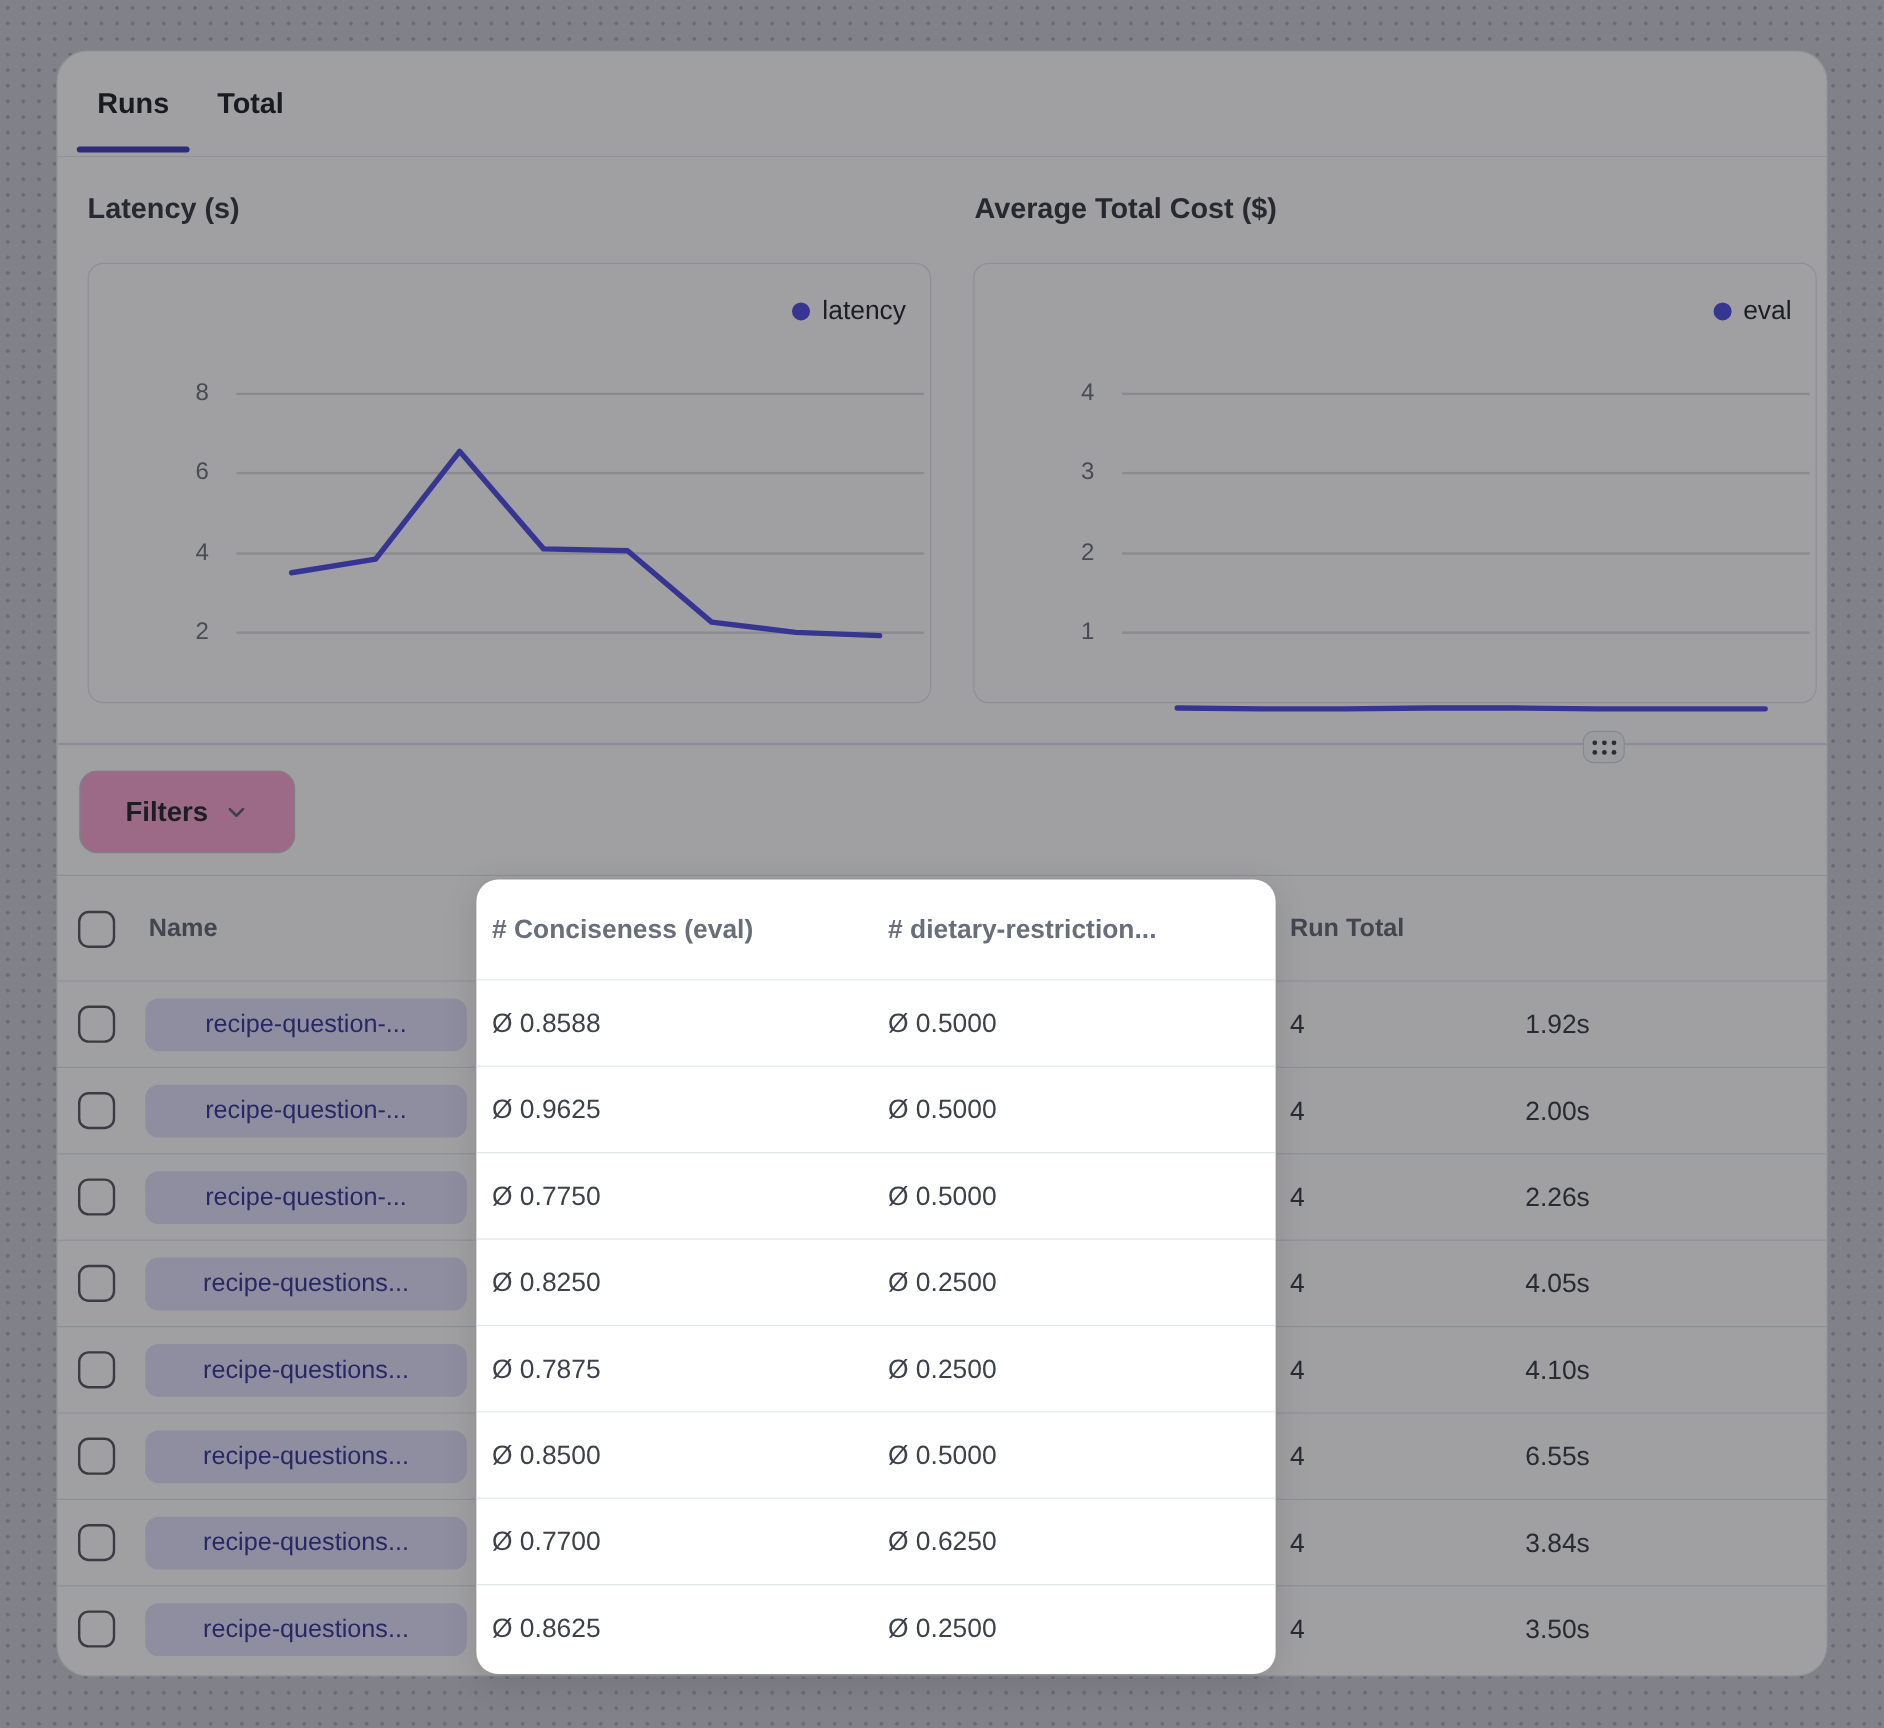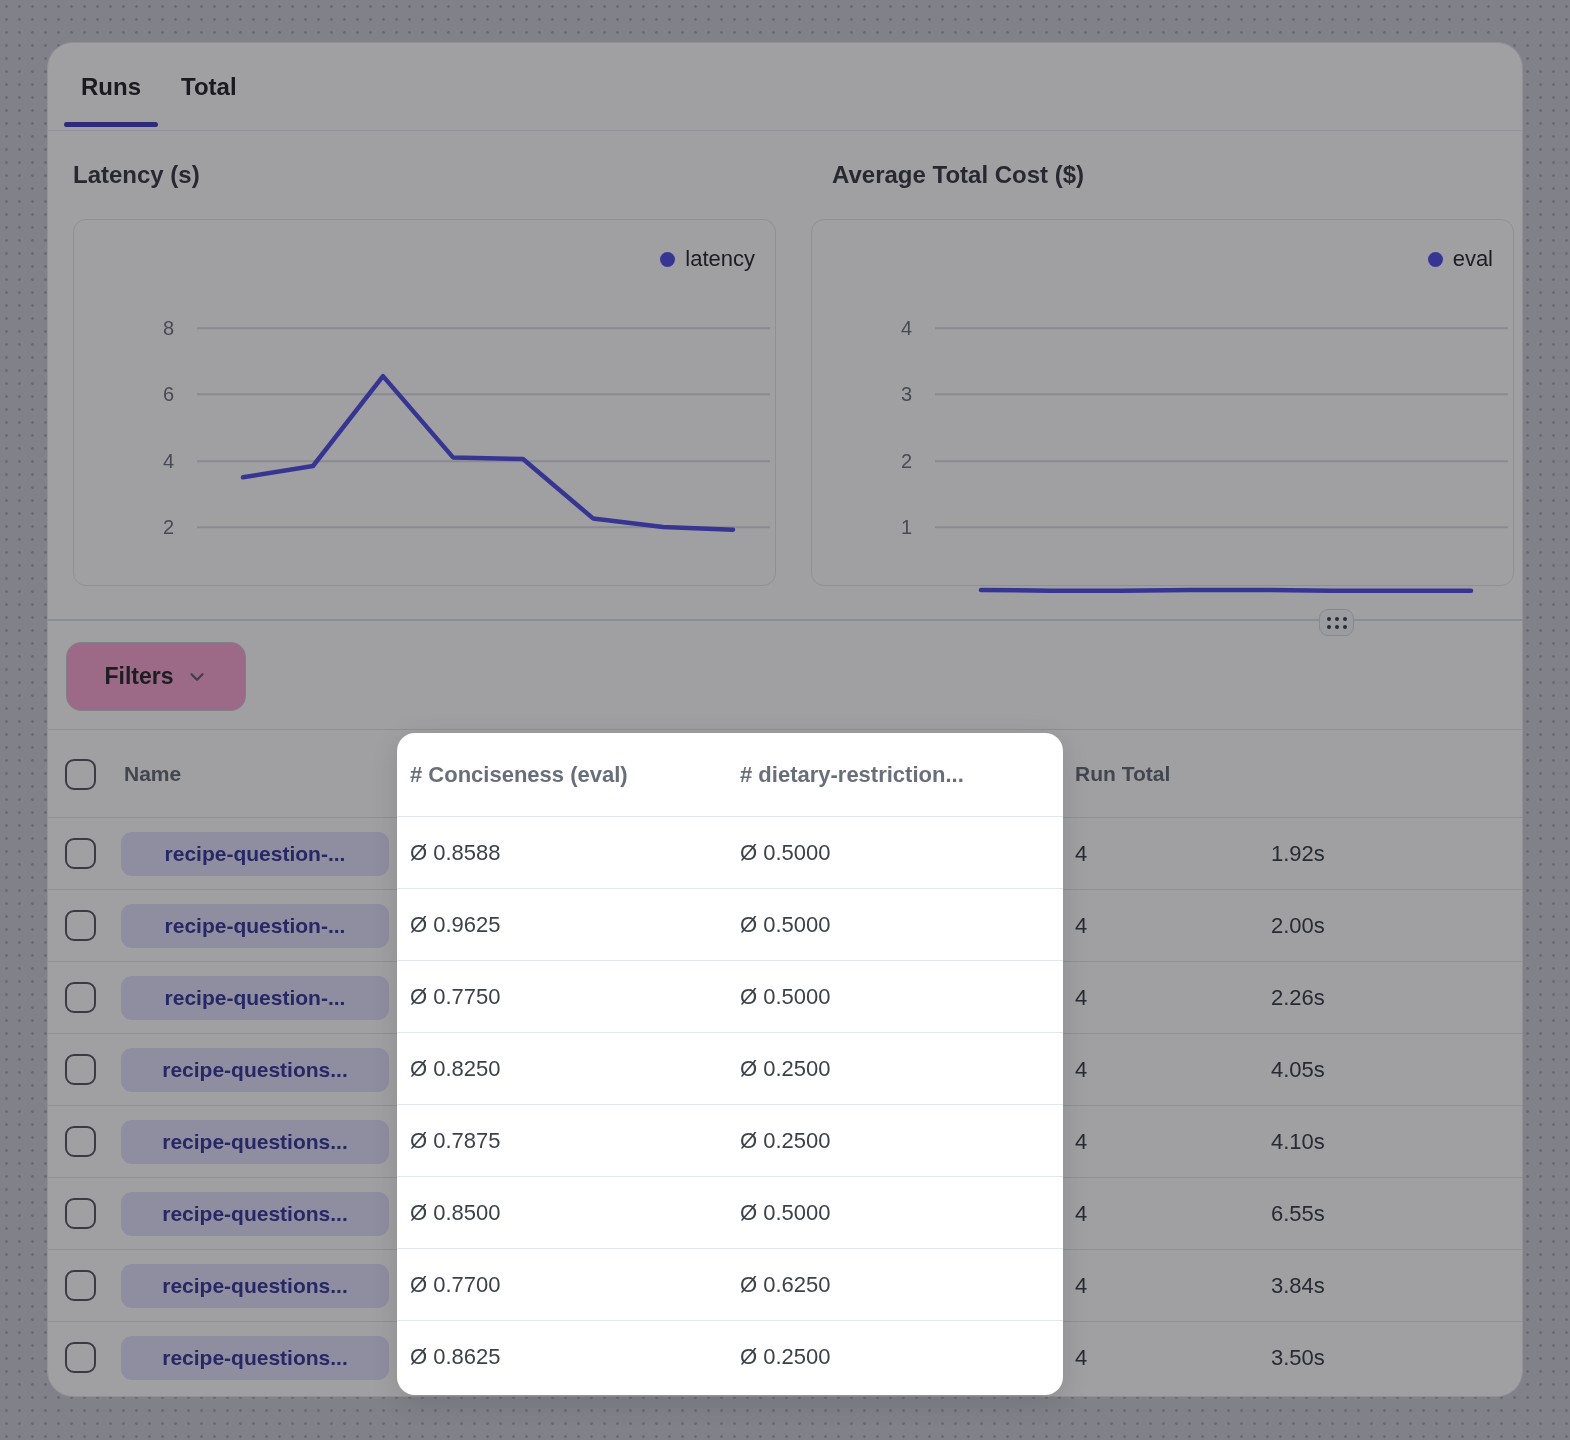--- a/index.html
+++ b/index.html
@@ -57,21 +57,21 @@
   .thead{position:absolute;left:0;right:0;top:686px;height:89px;
     border-top:1.5px solid var(--tborder);border-bottom:1.5px solid var(--tborder);}
   .th{position:absolute;top:0;height:100%;display:flex;align-items:center;
     font-size:21px;font-weight:700;color:var(--muted);white-space:nowrap;}
   .trow{position:absolute;left:0;right:0;height:72px;border-bottom:1.5px solid var(--tborder);}
   .td{position:absolute;top:0;height:100%;display:flex;align-items:center;
     font-size:22px;color:var(--text);white-space:nowrap;}
   .checkbox{position:absolute;left:17px;width:31px;height:31px;border:2px solid #5b5b66;
     border-radius:9px;background:transparent;cursor:pointer;}
   .badge{position:absolute;left:73px;top:14px;width:268px;height:44px;border-radius:11px;
-    background:var(--badge-bg);color:var(--badge-text);font-size:21px;font-weight:700;
+    background:var(--badge-bg);color:var(--badge-text);font-size:21px;font-weight:400;
     display:flex;align-items:center;justify-content:center;cursor:pointer;white-space:nowrap;}
   .c-name{left:76px;} .c-conc{left:363px;} .c-diet{left:693px;} .c-items{left:1027px;} .c-lat{left:1223px;}
   
   .dim{position:absolute;inset:0;background:rgba(8,9,14,0.385);z-index:40;}
   .spotlight{position:absolute;left:397px;top:733px;width:666px;height:662px;background:#fff;
     border-radius:18px;z-index:50;overflow:hidden;box-shadow:0 6px 28px rgba(10,10,20,0.12);}
   .sp-header{position:relative;height:84px;border-bottom:1.5px solid var(--tborder);}
   .sp-row{position:relative;height:72px;border-bottom:1.5px solid var(--tborder);}
   .sp-row:last-child{border-bottom:none;}
   .sp-h{position:absolute;top:0;height:100%;display:flex;align-items:center;
@@ -116,21 +116,21 @@
         </div>
       <svg class="line-svg" viewBox="0 0 703 374">
         <polyline id="latency-poly" points="169,257.3 239,246.0 309,156.1 379,237.4 449,239.0 519,298.4 589,307.0 659,309.7"></polyline>
       </svg>
       <div class="legend">
         <span class="legend-dot"></span>
         <span>latency</span>
       </div>
     </div>
 
-    <div class="chart-title" style="left:784px;">Average Total Cost ($)</div>
+    <div class="chart-title" style="left:764px;">Average Total Cost ($)</div>
     <div class="chart-card" style="left:763px;">
       <div class="gridrow" style="top:108px;">
           <span class="tick">4</span>
           <span class="gridline"></span>
         </div>
       <div class="gridrow" style="top:174px;">
           <span class="tick">3</span>
           <span class="gridline"></span>
         </div>
       <div class="gridrow" style="top:241px;">

